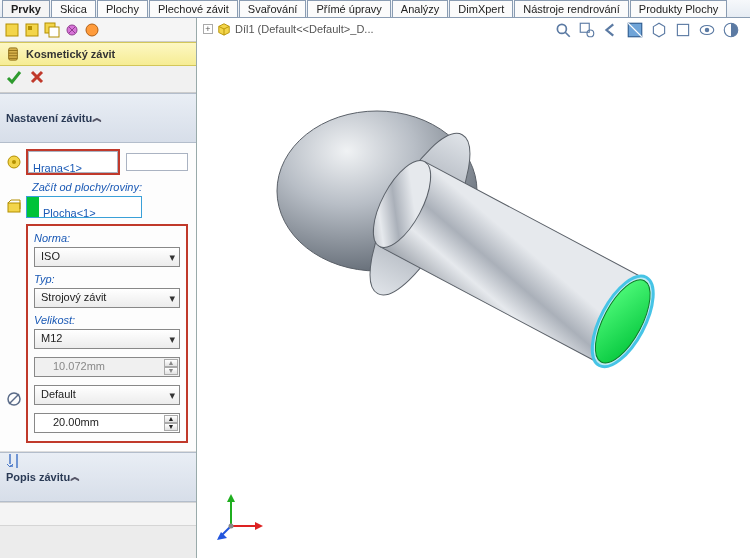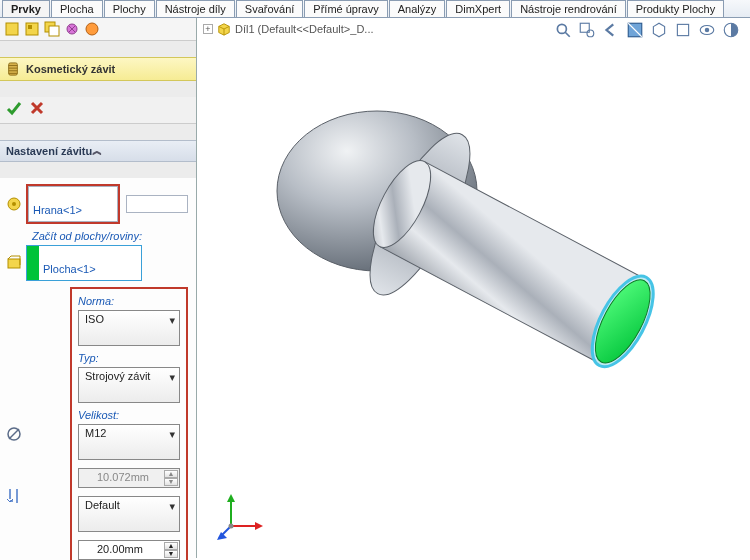--- a/index.html
+++ b/index.html
@@ -6,54 +6,54 @@
   body { width: 750px; height: 560px; background: #fff; position: relative; overflow: hidden; }
 
   
   .tab-strip { display: flex; height: 18px; background: linear-gradient(#f6f8fb,#e6ecf3); border-bottom: 1px solid #8a9cb2; padding-left: 2px; }
   .tab { border: 1px solid #8a9cb2; border-bottom: none; background: #fbfbfb; padding: 2px 8px; margin-right: 1px; color: #222; cursor: default; }
   .tab.active { background: #f5f5f5; font-weight: bold; }
 
   
   .main { display: flex; height: calc(100% - 20px); }
 
-  .panel { width: 197px; min-width:197px; background: #ececec; border-right: 1px solid #9aa; display:flex; flex-direction:column;gap:16px; }
+  .panel { width: 197px; min-width:197px; background: #ececec; border-right: 1px solid #9aa; display:flex; flex-direction:column; }
 
   .panel-topicons { display:flex; align-items:center; gap:4px; padding:3px 4px; background:#f5f5f5; border-bottom:1px solid #ccc; height:24px; }
   .ticon { width:16px; height:16px; display:flex; align-items:center; justify-content:center; font-size:12px; }
 
   .feature-title { display:flex; align-items:center; gap:6px; padding:4px 6px; background:linear-gradient(#fdf7c3,#f6ec94); border:1px solid #d3c75a; border-left:none; border-right:none; font-weight:bold; color:#333; }
   .feature-title svg { width:14px; height:14px; }
 
   .confirm-row { display:flex; gap:8px; padding:4px 6px; border-bottom:1px solid #ccc; background:#f1f1f1; }
 
-  .section-head { display:flex; align-items:center; background:linear-gradient(#e9eef5,#d7dee9); border:1px solid #b3bdcb; border-left:none; border-right:none; padding:3px 6px; font-weight:bold; color:#2a3a55; }
+  .section-head { display:flex; align-items:center; background:linear-gradient(#e9eef5,#d7dee9); border:1px solid #b3bdcb; border-left:none; border-right:none; padding:17px 6px; font-weight:bold; color:#2a3a55; }
   .section-head .chev { font-size:10px; color:#556; }
 
   .section-body { padding:6px 8px 8px 8px; background:#fdfdfd; border-bottom:1px solid #ddd; }
 
   .row { display:flex; align-items:center; gap:6px; margin-bottom:6px; }
   .row-icon { width:16px; height:16px; display:flex; align-items:center; justify-content:center; }
 
-  .text-slot { height:18px; border:1px solid #aab3c2; background:#fff; padding:17px 4px; flex:1; color:#1a59b5; }
+  .text-slot { height:18px; border:1px solid #aab3c2; background:#fff; padding:10px 4px; flex:1; color:#1a59b5; }
 
   .hibox-red { border:2px solid #c0392b; padding:2px; }
   .hibox-blue { border:1px solid #3aa0d8; background:#dff1fb; padding:2px;justify-content:center; }
 
   .lbl { display:block; color:#1a59b5; margin-bottom:3px;font-style:italic; }
 
-  .combo { position:relative; width:100%; height:36px; border:1px solid #888; background:linear-gradient(#fff,#ececec); padding:2px 18px 2px 6px; color:#222; }
+  .combo { position:relative; width:100%; height:20px; border:1px solid #888; background:linear-gradient(#fff,#ececec); padding:2px 18px 2px 6px; color:#222; }
   .combo::after { content:"\25BE"; position:absolute; right:4px; top:3px; color:#333; }
 
   .spinner { position:relative; width:100%; height:20px; border:1px solid #888; background:#fff; padding:2px 18px 2px 18px; color:#222; }
   .spinner.dis { background:#f0f0f0; color:#888; }
   .spinner .spins { position:absolute; right:1px; top:1px; bottom:1px; width:14px; display:flex; flex-direction:column; }
   .spinner .spins div { flex:1; border:1px solid #aaa; background:linear-gradient(#fff,#e2e2e2); font-size:7px; text-align:center; line-height:6px; }
 
-  .norm-block { border:2px solid #c0392b; padding:6px 6px 8px 6px; margin-top:4px;margin-left:44px; }
+  .norm-block { border:2px solid #c0392b; padding:6px 6px 8px 6px; margin-top:4px; }
 
   .popis-body { height:24px; background:#f4f4f4; border:1px solid #d5d5d5; border-left:none; border-right:none; }
 
   
   .viewport { flex:1; position:relative; background:#fff; }
 
   .breadcrumb { display:flex; align-items:center; gap:4px; padding:4px 6px; color:#555; }
   .breadcrumb .plus { border:1px solid #aaa; width:10px; height:10px; font-size:9px; line-height:9px; text-align:center; }
 
   .view-tools { position:absolute; top:4px; right:10px; display:flex; gap:6px; align-items:center; }
@@ -61,23 +61,23 @@
 
   .part3d { position:absolute; left:60px; top:78px; width:460px; height:320px; }
 
   .axis-triad { position:absolute; left:20px; bottom:18px; width:48px; height:48px; }
 </style>
 </head>
 <body>
 
 <div class="tab-strip">
   <div class="tab active">Prvky</div>
-  <div class="tab">Plocha</div>
+  <div class="tab">Skica</div>
   <div class="tab">Plochy</div>
-  <div class="tab">Nástroje díly</div>
+  <div class="tab">Plechové závit</div>
   <div class="tab">Svařování</div>
   <div class="tab">Přímé úpravy</div>
   <div class="tab">Analýzy</div>
   <div class="tab">DimXpert</div>
   <div class="tab">Nástroje rendrování</div>
   <div class="tab">Produkty Plochy</div>
 </div>
 
 <div class="main">
 

